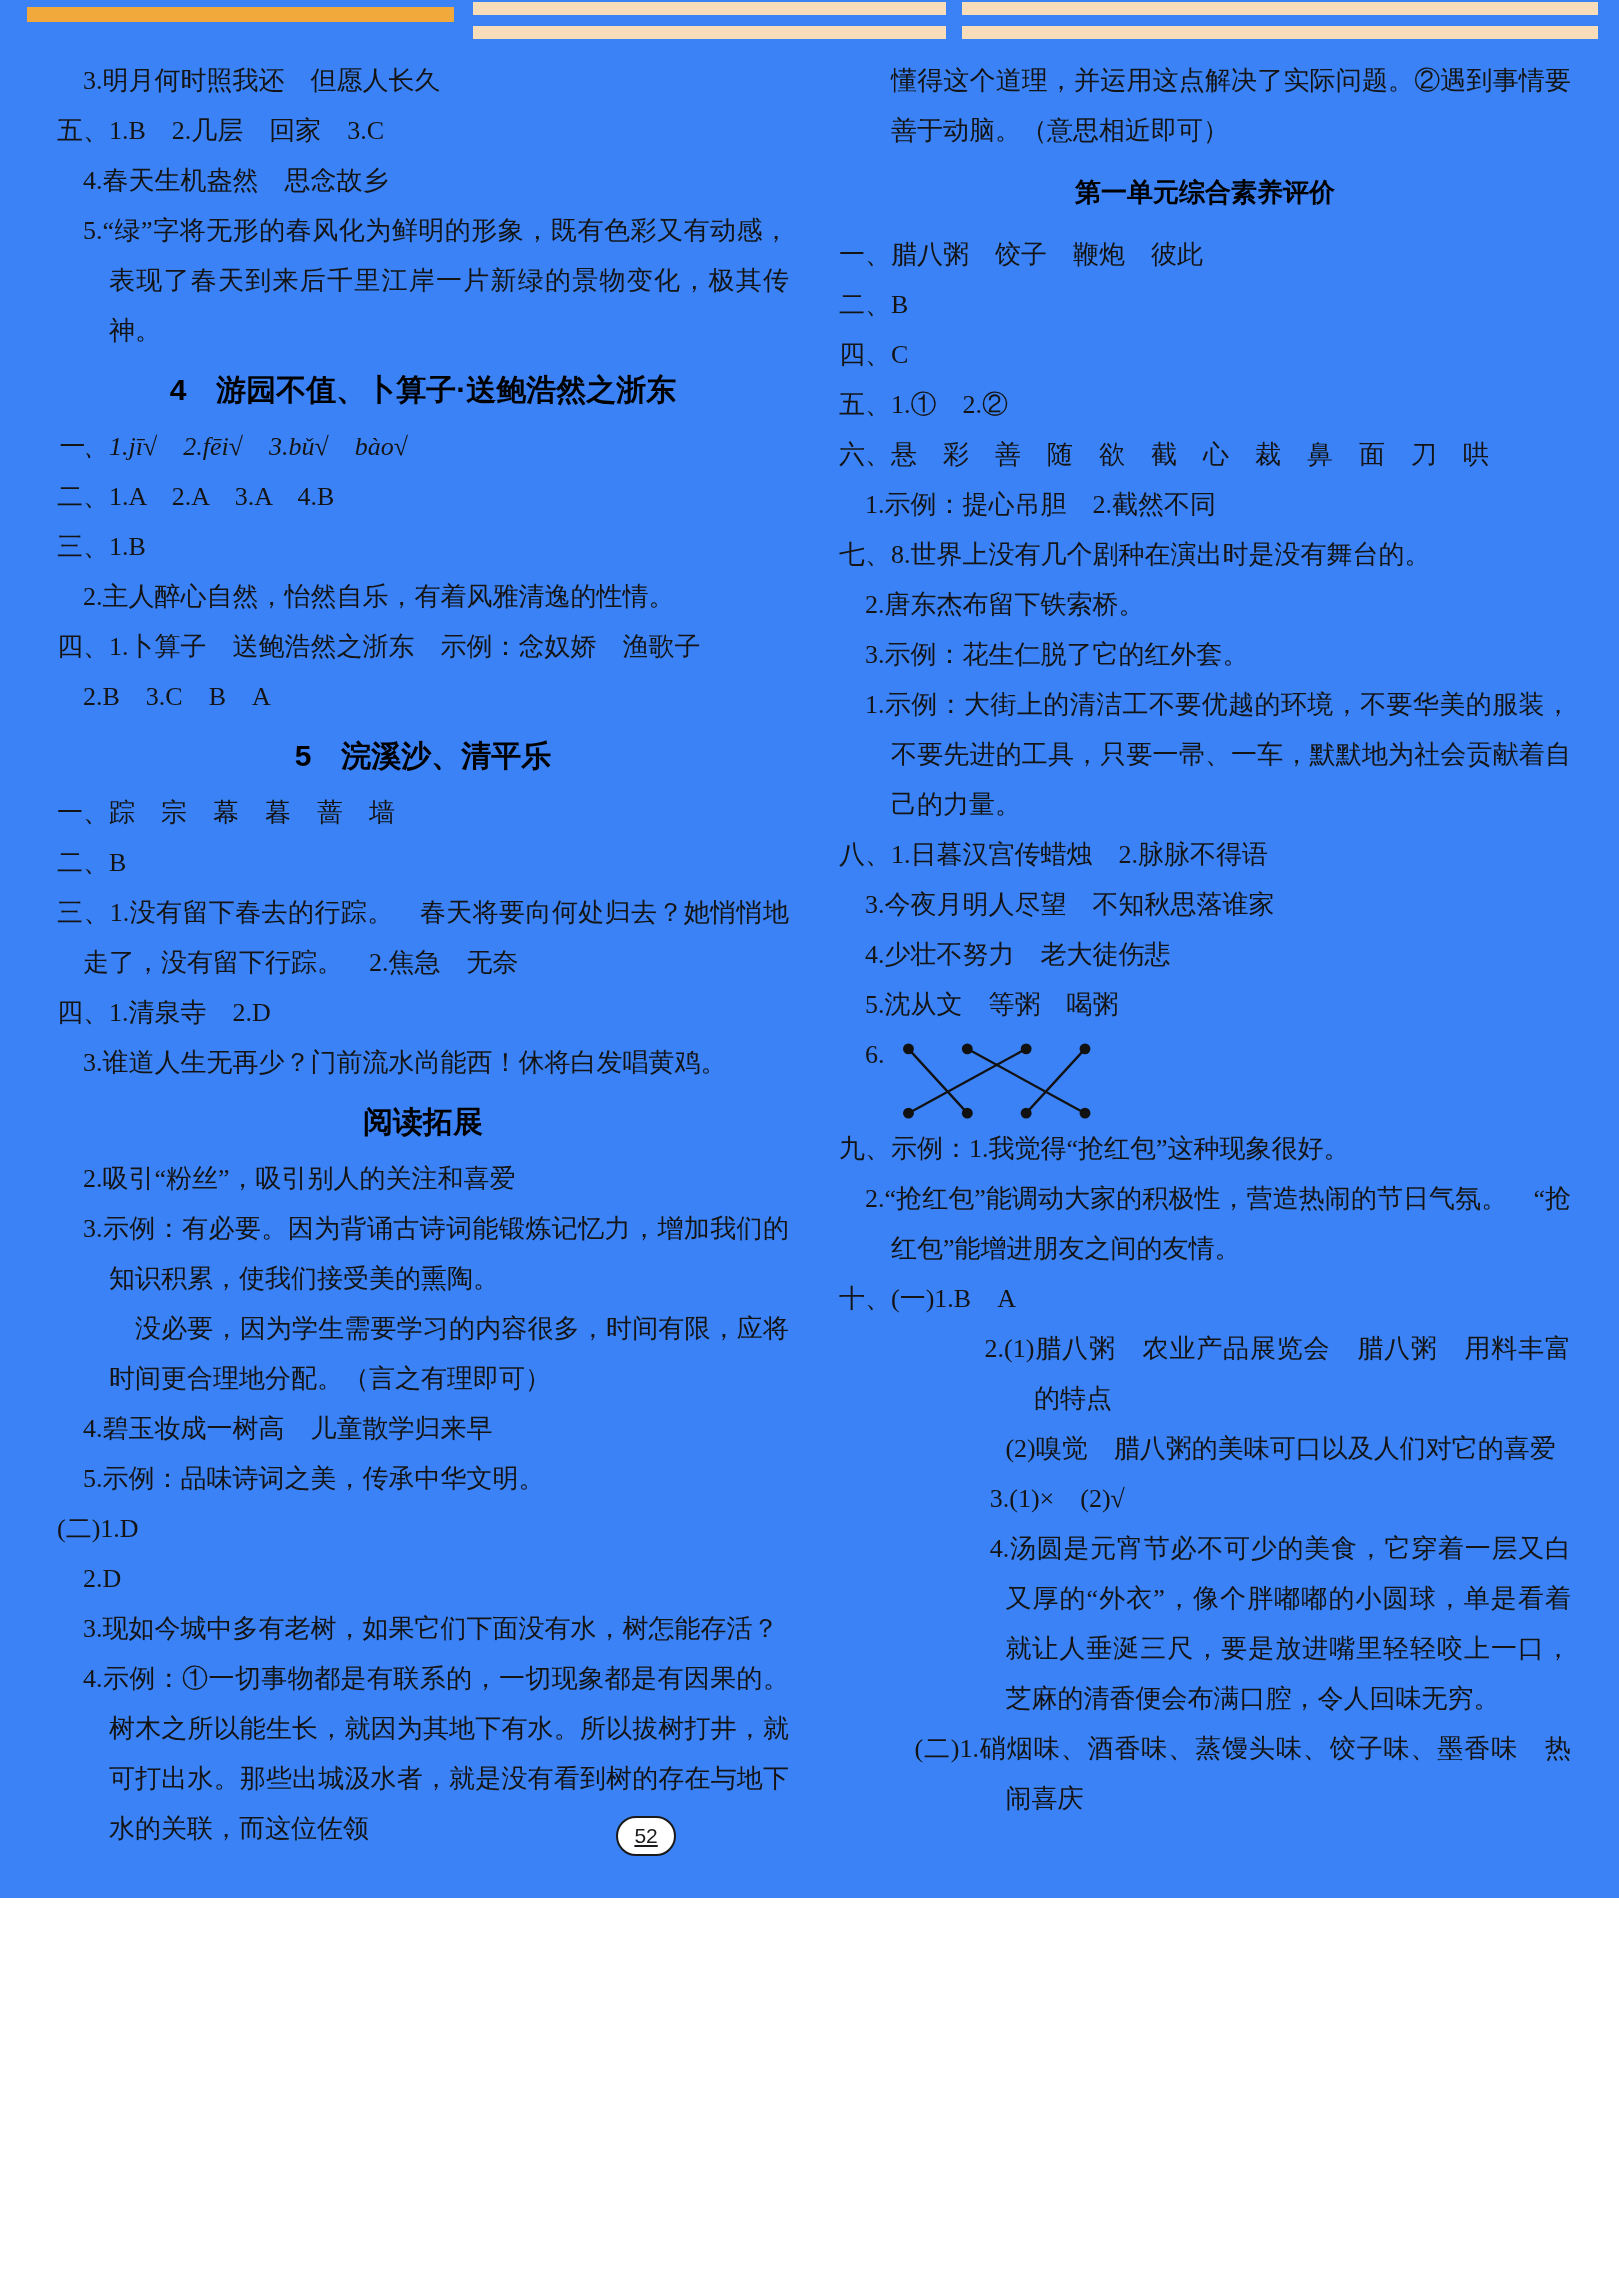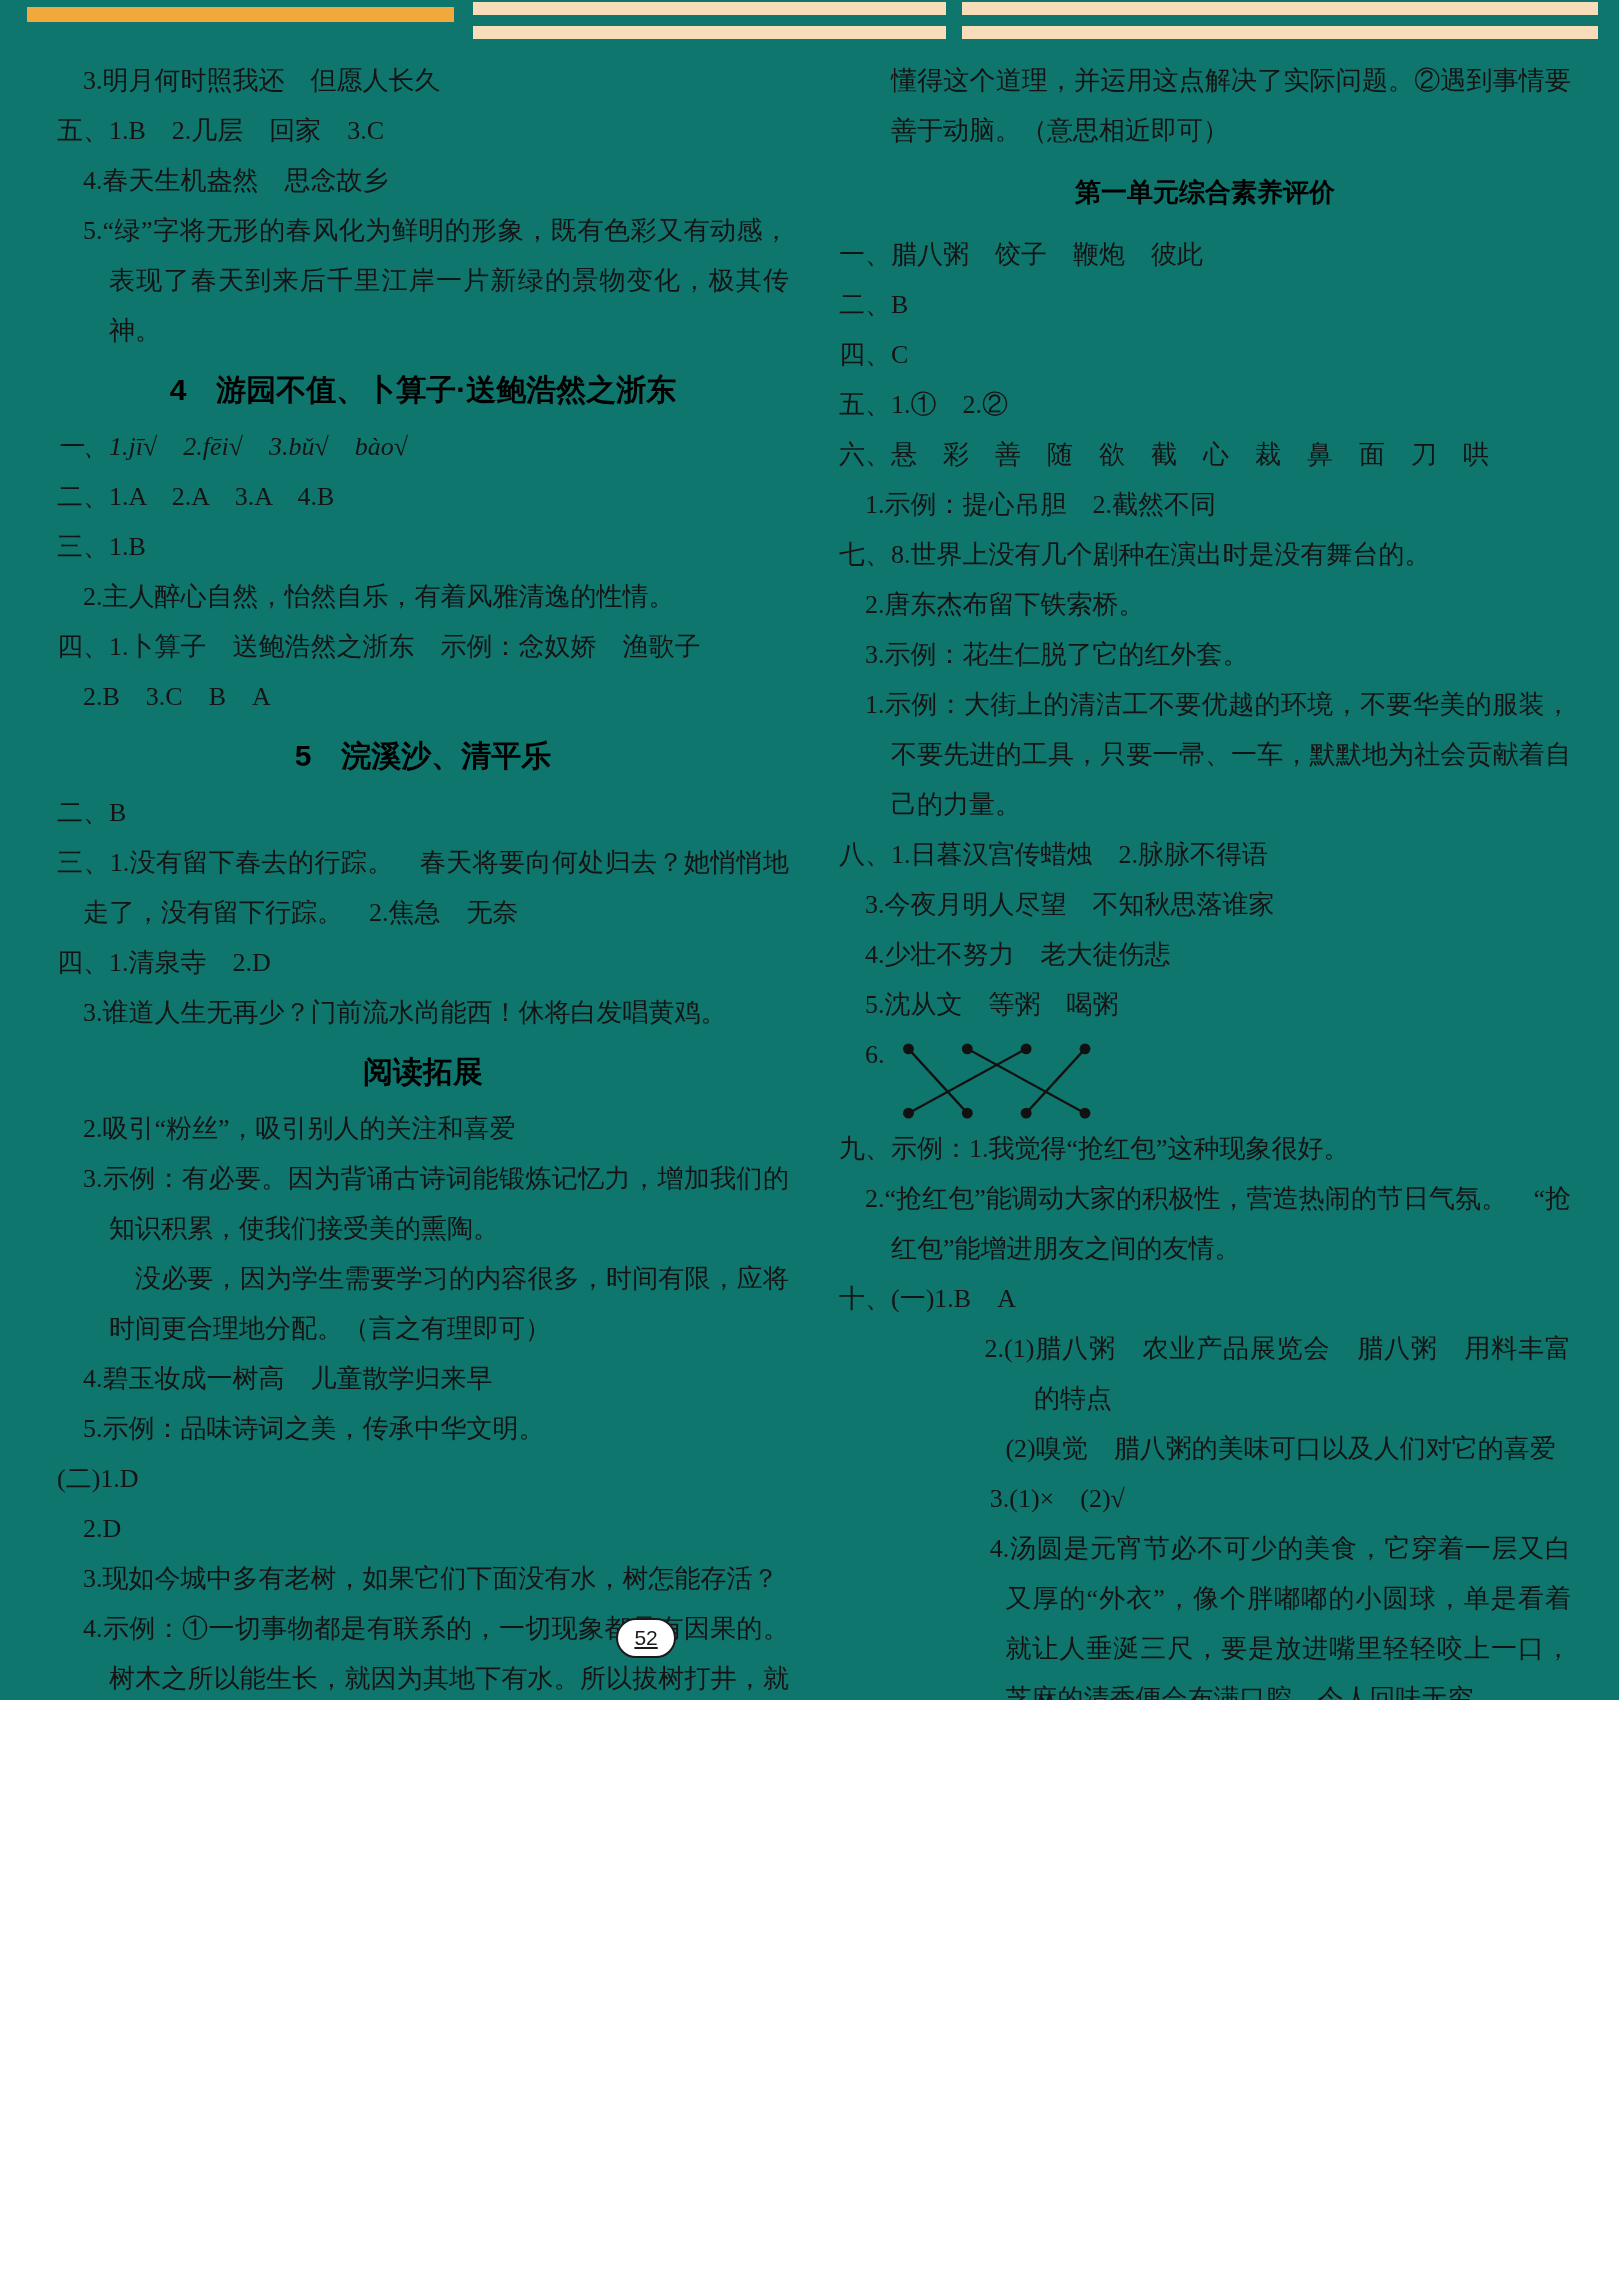--- a/index.html
+++ b/index.html
@@ -9,22 +9,22 @@
   }
   *{margin:0;padding:0;box-sizing:border-box;}
   html,body{background:#ffffff;}
   body{
     font-family:"Liberation Serif","DejaVu Serif",serif;
     color:var(--ink);
   }
   .sheet{
     position:relative;
     width:1619px;
-    height:1700px;
-    background:#0f766e;
+    height:1898px;
+    background:#3b82f6;
     overflow:hidden;
   }
   .decor-bar{position:absolute;}
   .decor-a{left:27px;top:7.3px;width:427px;height:14.5px;background:var(--accent);}
   .decor-b{left:473px;top:1.8px;width:473px;height:13.6px;background:var(--pale);}
   .decor-c{left:962px;top:1.8px;width:636px;height:13.6px;background:var(--pale);}
   .decor-d{left:473px;top:25.5px;width:473px;height:13.6px;background:var(--pale);}
   .decor-e{left:962px;top:25.5px;width:636px;height:13.6px;background:var(--pale);}
   .columns{
     position:absolute;
@@ -94,20 +94,21 @@
         <div class="line" style="padding-left: 2em; text-indent: -1em;">4.春天生机盎然　思念故乡</div>
         <div class="line" style="padding-left: 2em; text-indent: -1em;">5.“绿”字将无形的春风化为鲜明的形象，既有色彩又有动感，表现了春天到来后千里江岸一片新绿的景物变化，极其传神。</div>
         <div class="heading">4　游园不值、卜算子·送鲍浩然之浙东</div>
         <div class="line" style="padding-left: 1em; text-indent: -1em; font-style: italic;">一、1.jī√　2.fēi√　3.bǔ√　bào√</div>
         <div class="line" style="padding-left: 1em; text-indent: -1em;">二、1.A　2.A　3.A　4.B</div>
         <div class="line" style="padding-left: 1em; text-indent: -1em;">三、1.B</div>
         <div class="line" style="padding-left: 2em; text-indent: -1em;">2.主人醉心自然，怡然自乐，有着风雅清逸的性情。</div>
         <div class="line" style="padding-left: 1em; text-indent: -1em;">四、1.卜算子　送鲍浩然之浙东　示例：念奴娇　渔歌子</div>
         <div class="line" style="padding-left: 2em; text-indent: -1em;">2.B　3.C　B　A</div>
         <div class="heading">5　浣溪沙、清平乐</div>
+        <div class="line" style="padding-left: 1em; text-indent: -1em;">一、踪　宗　幕　暮　蔷　墙</div>
         <div class="line" style="padding-left: 1em; text-indent: -1em;">二、B</div>
         <div class="line" style="padding-left: 1em; text-indent: -1em;">三、1.没有留下春去的行踪。　春天将要向何处归去？她悄悄地走了，没有留下行踪。　2.焦急　无奈</div>
         <div class="line" style="padding-left: 1em; text-indent: -1em;">四、1.清泉寺　2.D</div>
         <div class="line" style="padding-left: 2em; text-indent: -1em;">3.谁道人生无再少？门前流水尚能西！休将白发唱黄鸡。</div>
         <div class="heading">阅读拓展</div>
         <div class="line" style="padding-left: 2em; text-indent: -1em;">2.吸引“粉丝”，吸引别人的关注和喜爱</div>
         <div class="line" style="padding-left: 2em; text-indent: -1em;">3.示例：有必要。因为背诵古诗词能锻炼记忆力，增加我们的知识积累，使我们接受美的熏陶。</div>
         <div class="line" style="padding-left: 2em; text-indent: 1em;">没必要，因为学生需要学习的内容很多，时间有限，应将时间更合理地分配。（言之有理即可）</div>
         <div class="line" style="padding-left: 2em; text-indent: -1em;">4.碧玉妆成一树高　儿童散学归来早</div>
         <div class="line" style="padding-left: 2em; text-indent: -1em;">5.示例：品味诗词之美，传承中华文明。</div>

